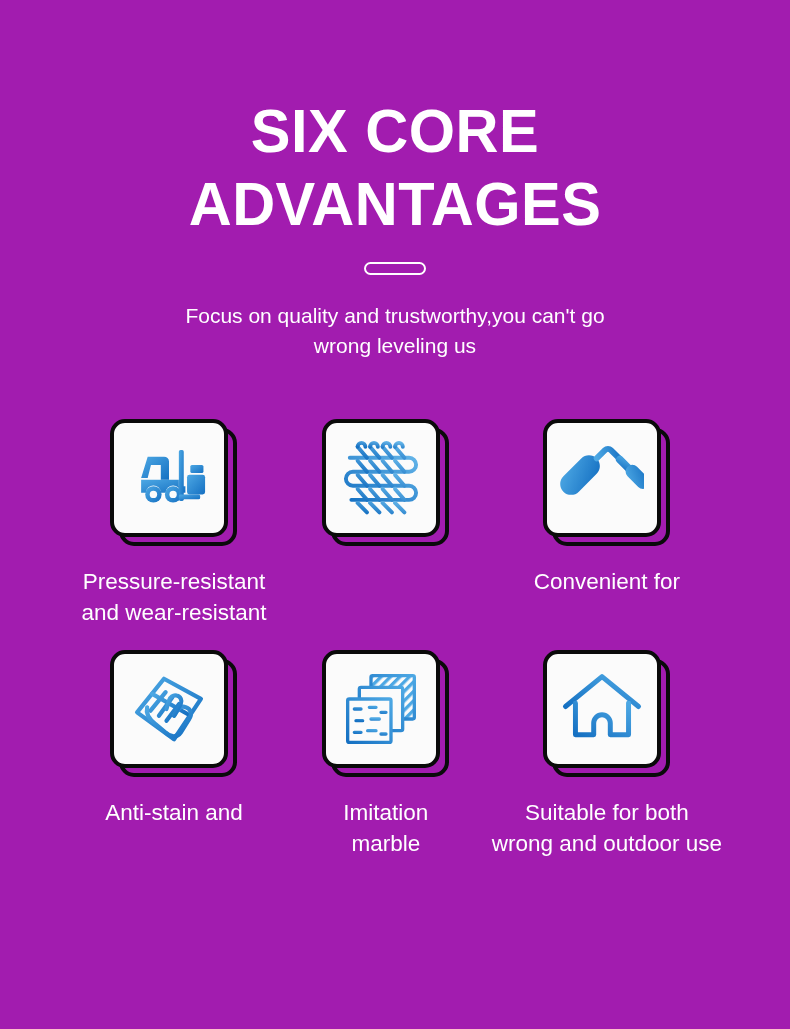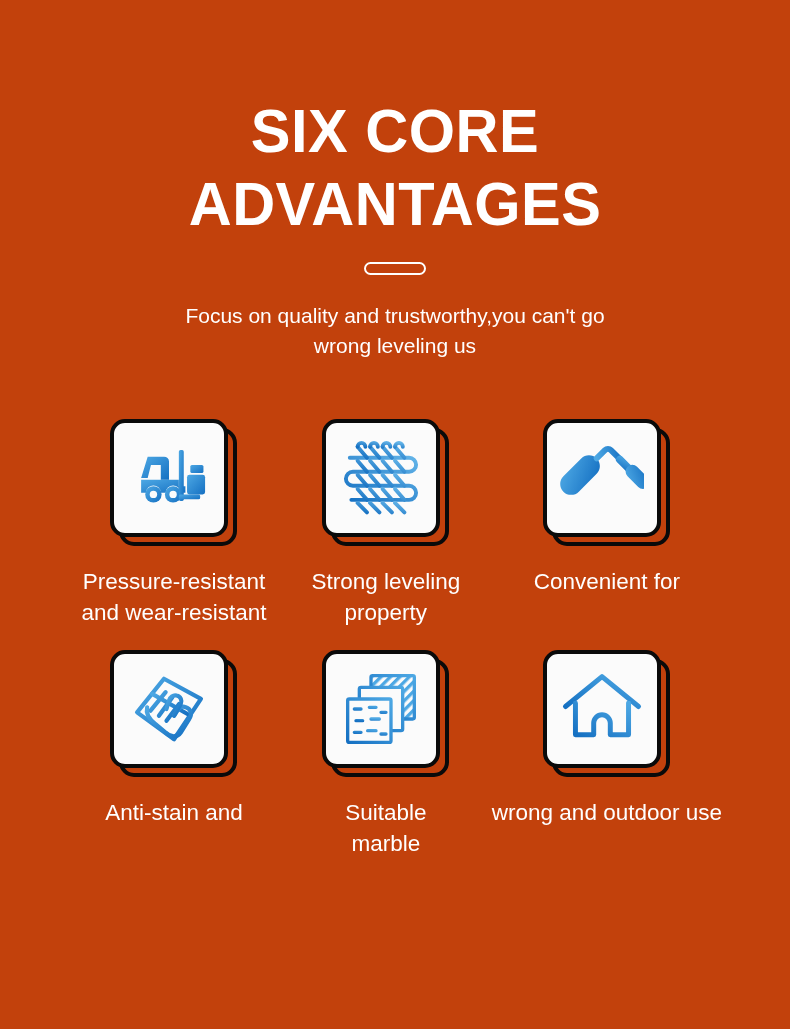--- a/index.html
+++ b/index.html
@@ -15,21 +15,21 @@
     background: #0b79c8;
     font-family: "Liberation Sans", "DejaVu Sans", sans-serif;
     color: #ffffff;
     position: relative;
   }
 
   .page {
     width: 790px;
     height: 1029px;
     position: relative;
-    background: #c2410c;
+    background: #a21caf;
     display: flex;
     flex-direction: column;
     align-items: center;
   }
 
   
   .header {
     width: 100%;
     text-align: center;
     padding-top: 94px;
@@ -226,24 +226,20 @@
                 <path d="M20 48 L32 62 M36 48 L48 62 M52 48 L64 62 M68 48 L80 62"></path>
                 <path d="M20 66 L32 80 M36 66 L48 80 M52 66 L64 80 M68 66 L80 80"></path>
                 <path d="M20 84 L32 96 M36 84 L48 96 M52 84 L64 96 M68 84 L80 96"></path>
 
                 <path d="M20 12 A5 5 0 0 1 30 12 M36 12 A5 5 0 0 1 46 12 M52 12 A5 5 0 0 1 62 12 M68 12 A5 5 0 0 1 78 12"></path>
               </g>
             </svg>
           </span>
         </div>
       </div>
-      <div class="caption">
-        <span class="caption-line">Strong leveling</span>
-        <span class="caption-line">property</span>
-      </div>
     </div>
 
     <div class="feature">
       <div class="card-stack">
         <div class="card-shadow"></div>
         <div class="card-front">
           <span>
             <svg width="84" height="84" viewBox="0 0 100 100">
               <defs>
                 <linearGradient id="g3" x1="0" y1="0" x2="1" y2="1">
@@ -328,21 +324,21 @@
               <g stroke="url(#g5)" stroke-width="4" stroke-linecap="round">
                 <path d="M18 48 H26 M36 46 H44 M50 52 H56"></path>
                 <path d="M20 62 H28 M38 60 H48"></path>
                 <path d="M18 76 H26 M34 74 H44 M50 78 H56"></path>
               </g>
             </svg>
           </span>
         </div>
       </div>
       <div class="caption">
-        <span class="caption-line">Suitable</span>
+        <span class="caption-line">Imitation</span>
         <span class="caption-line">marble</span>
       </div>
     </div>
 
     <div class="feature">
       <div class="card-stack">
         <div class="card-shadow"></div>
         <div class="card-front">
           <span>
             <svg width="84" height="78" viewBox="0 0 100 94">
@@ -358,18 +354,19 @@
 
                 <path d="M24 30 V14"></path>
 
                 <path d="M18 40 V78 H40 V64 A10 10 0 0 1 60 64 V78 H82 V40"></path>
               </g>
             </svg>
           </span>
         </div>
       </div>
       <div class="caption">
+        <span class="caption-line">Suitable for both</span>
         <span class="caption-line">wrong and outdoor use</span>
       </div>
     </div>
 
   </div>
 </div>
 
 </body></html>

